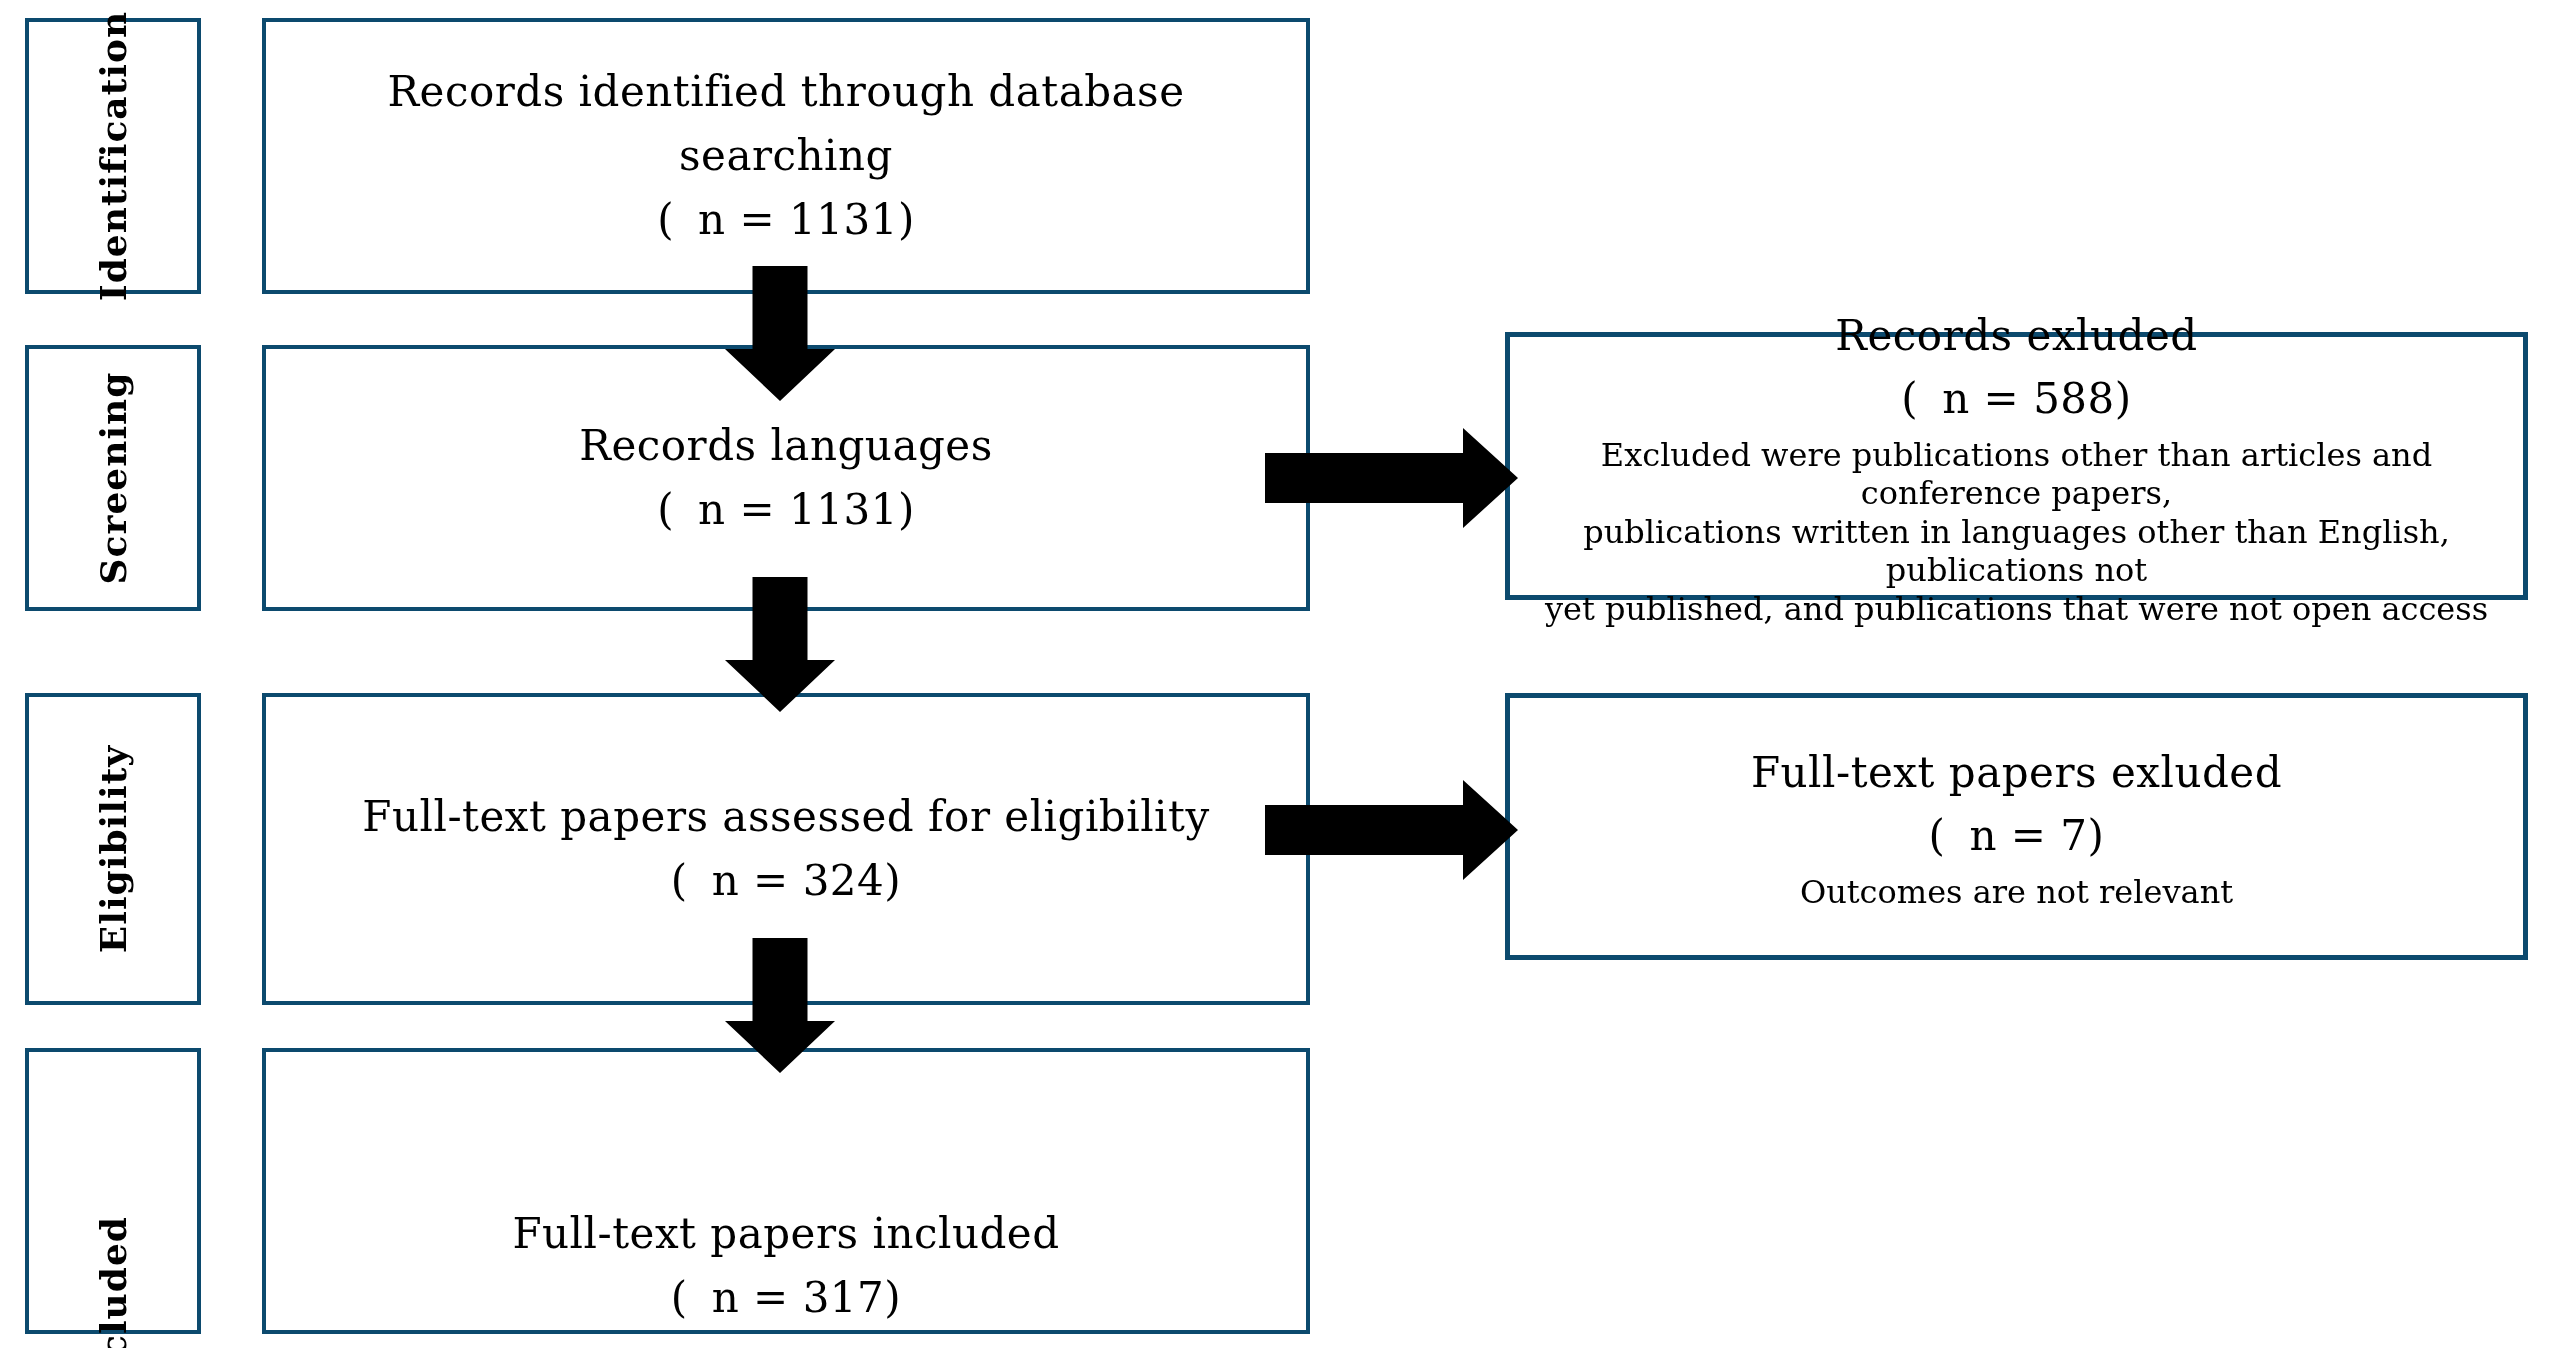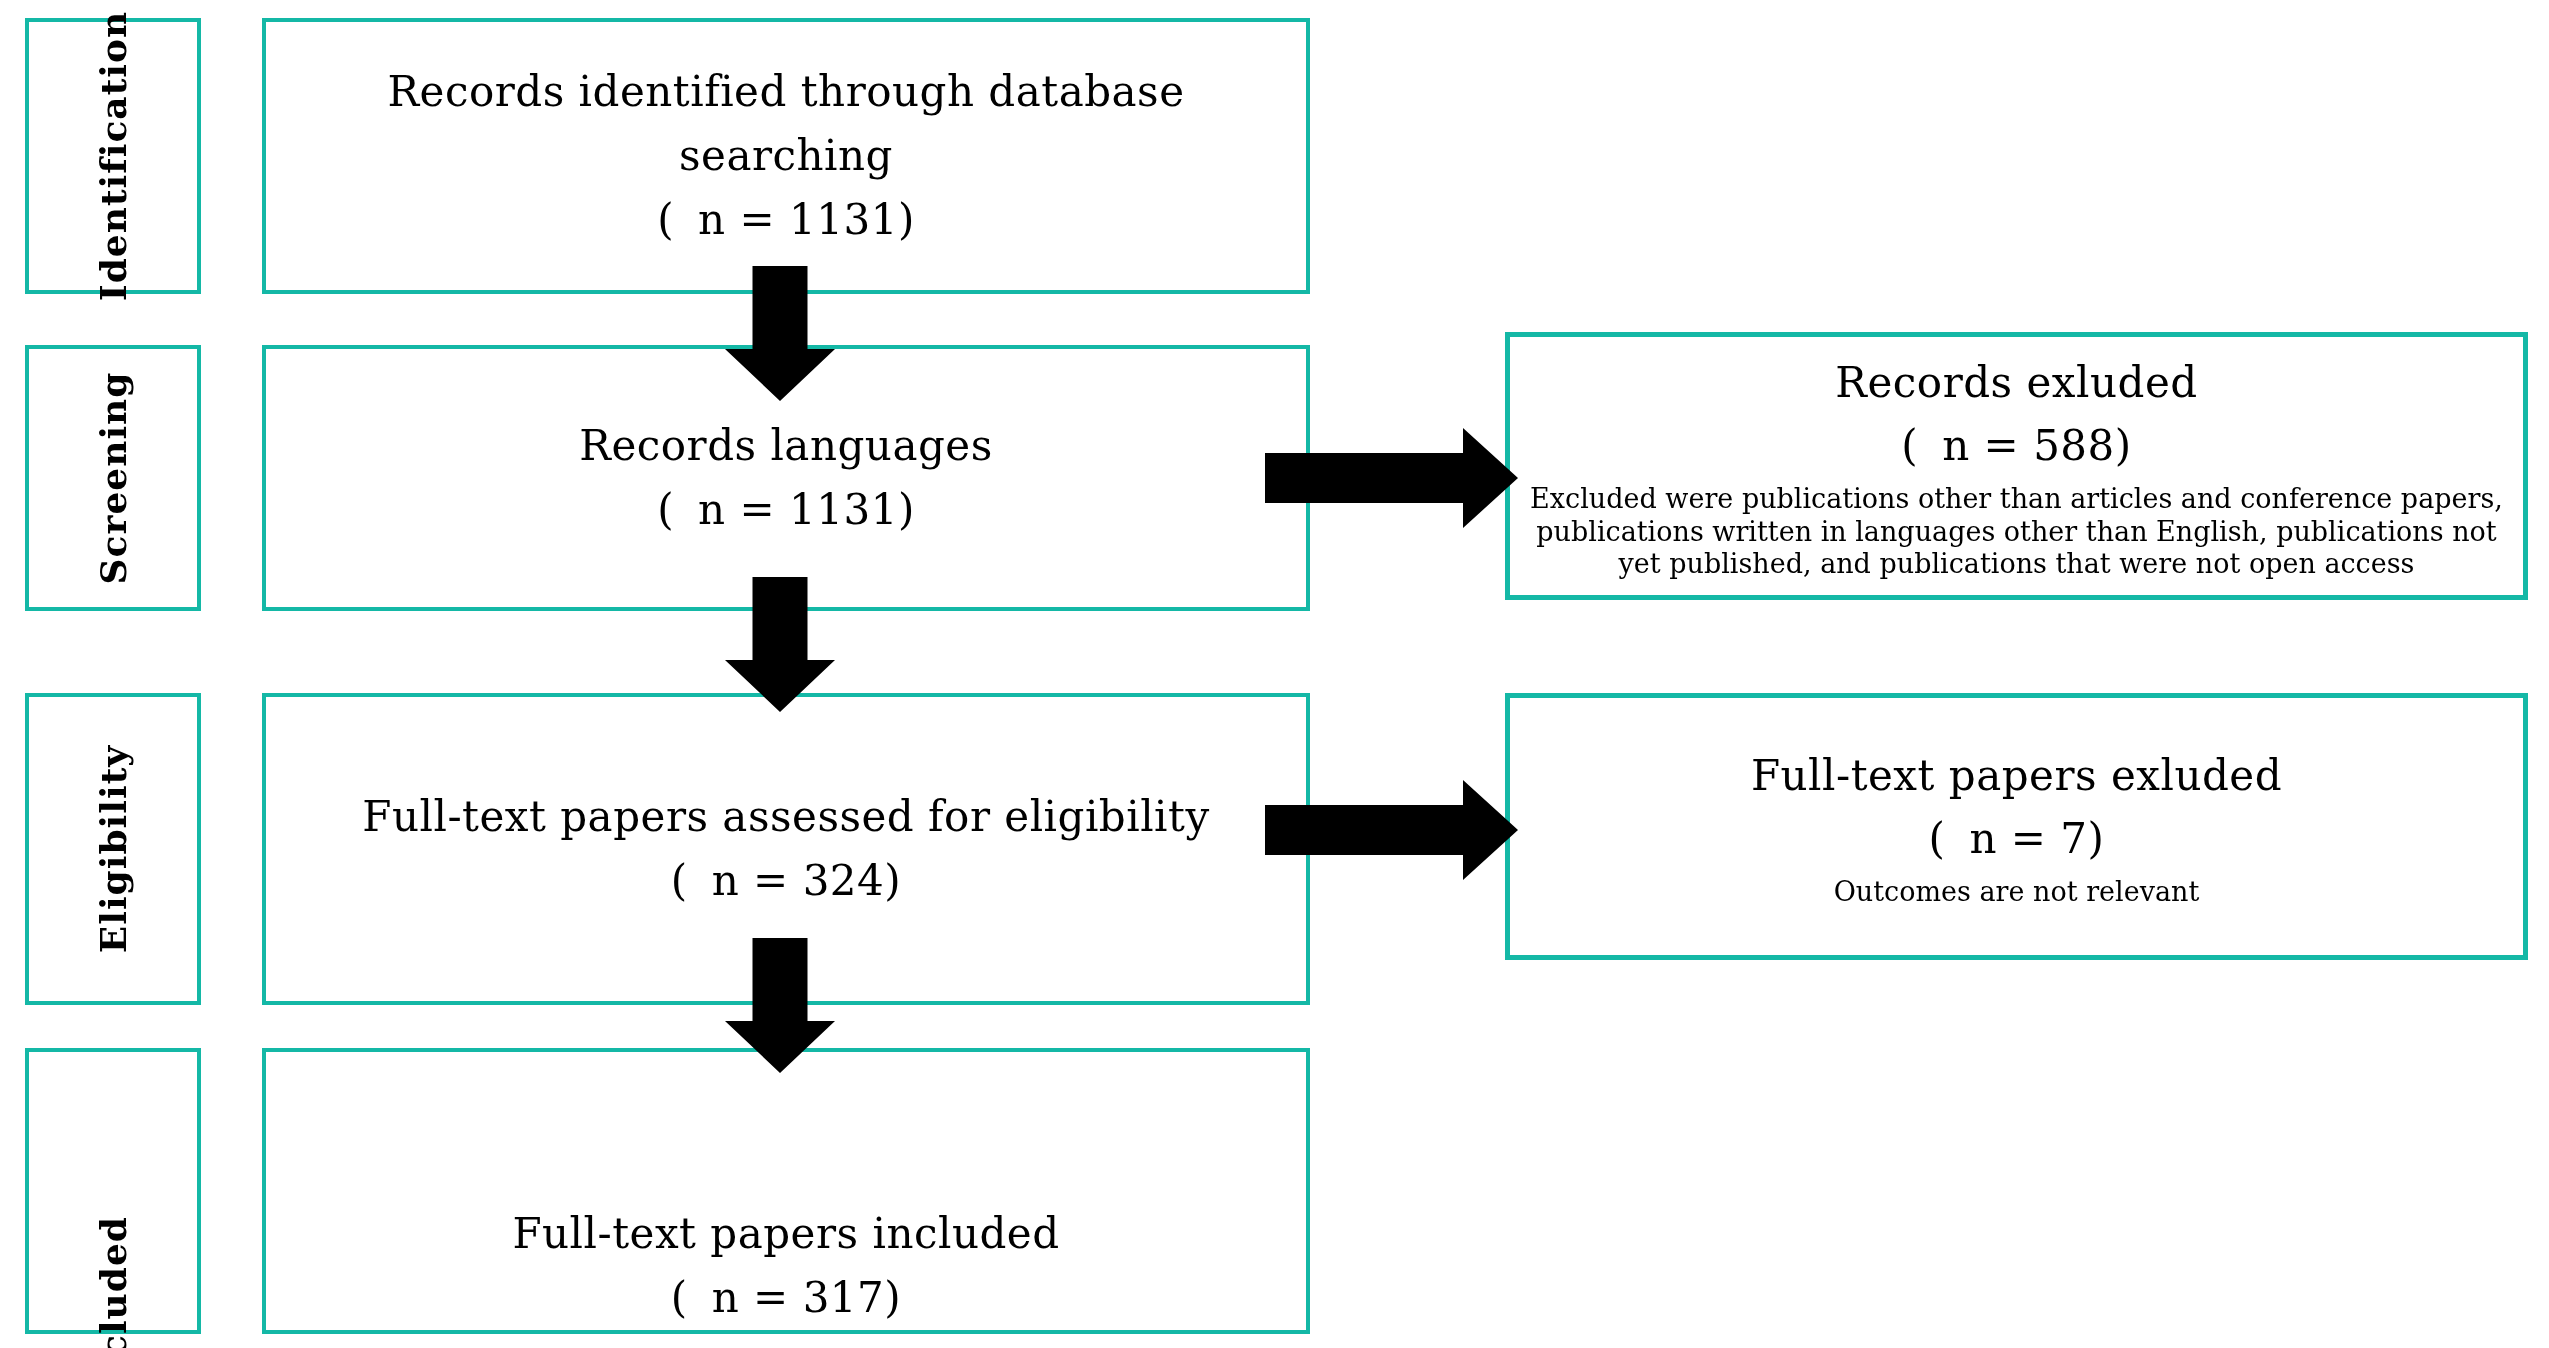--- a/index.html
+++ b/index.html
@@ -13,21 +13,21 @@
     height: 1348px;
     background: #ffffff;
     font-family: "DejaVu Serif", "Liberation Serif", serif;
     color: #000000;
     overflow: hidden;
   }
   .box {
     position: absolute;
     box-sizing: border-box;
     background: #ffffff;
-    border: 4px solid #14b8a6;
+    border: 4px solid #0c4a6e;
     display: flex;
     flex-direction: column;
     align-items: center;
     justify-content: center;
     text-align: center;
   }
   .stage-box {
     left: 25px;
     width: 176px;
   }
@@ -59,21 +59,21 @@
     white-space: pre-line;
   }
   .count-line .count {
     font-weight: normal;
     margin-left: 24px;
   }
   .count-line .paren {
     font-weight: normal;
   }
   .side-note {
-    font-size: 27px;
+    font-size: 32px;
     line-height: 1.2;
     letter-spacing: 0px;
     margin-top: 6px;
   }
   .arrow {
     position: absolute;
   }
   .arrow svg {
     display: block;
     width: 100%;

